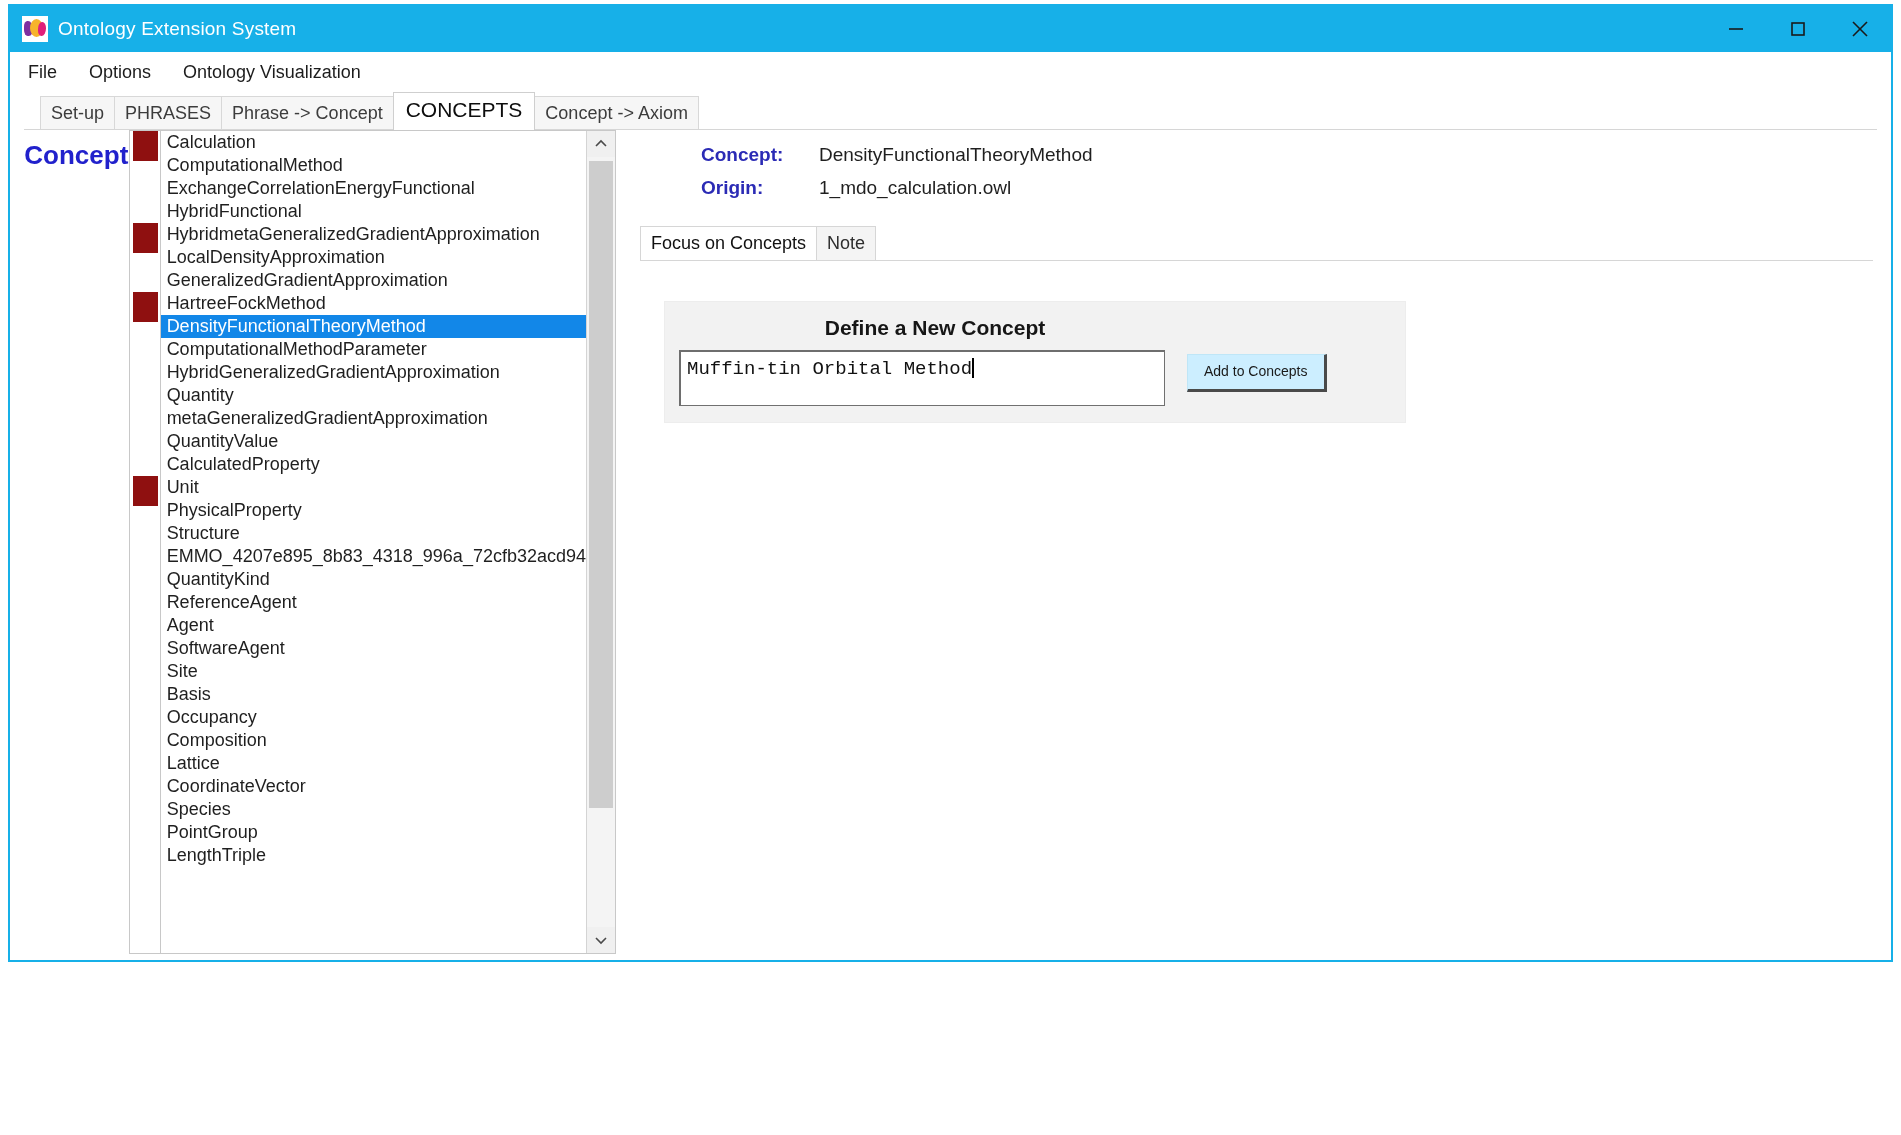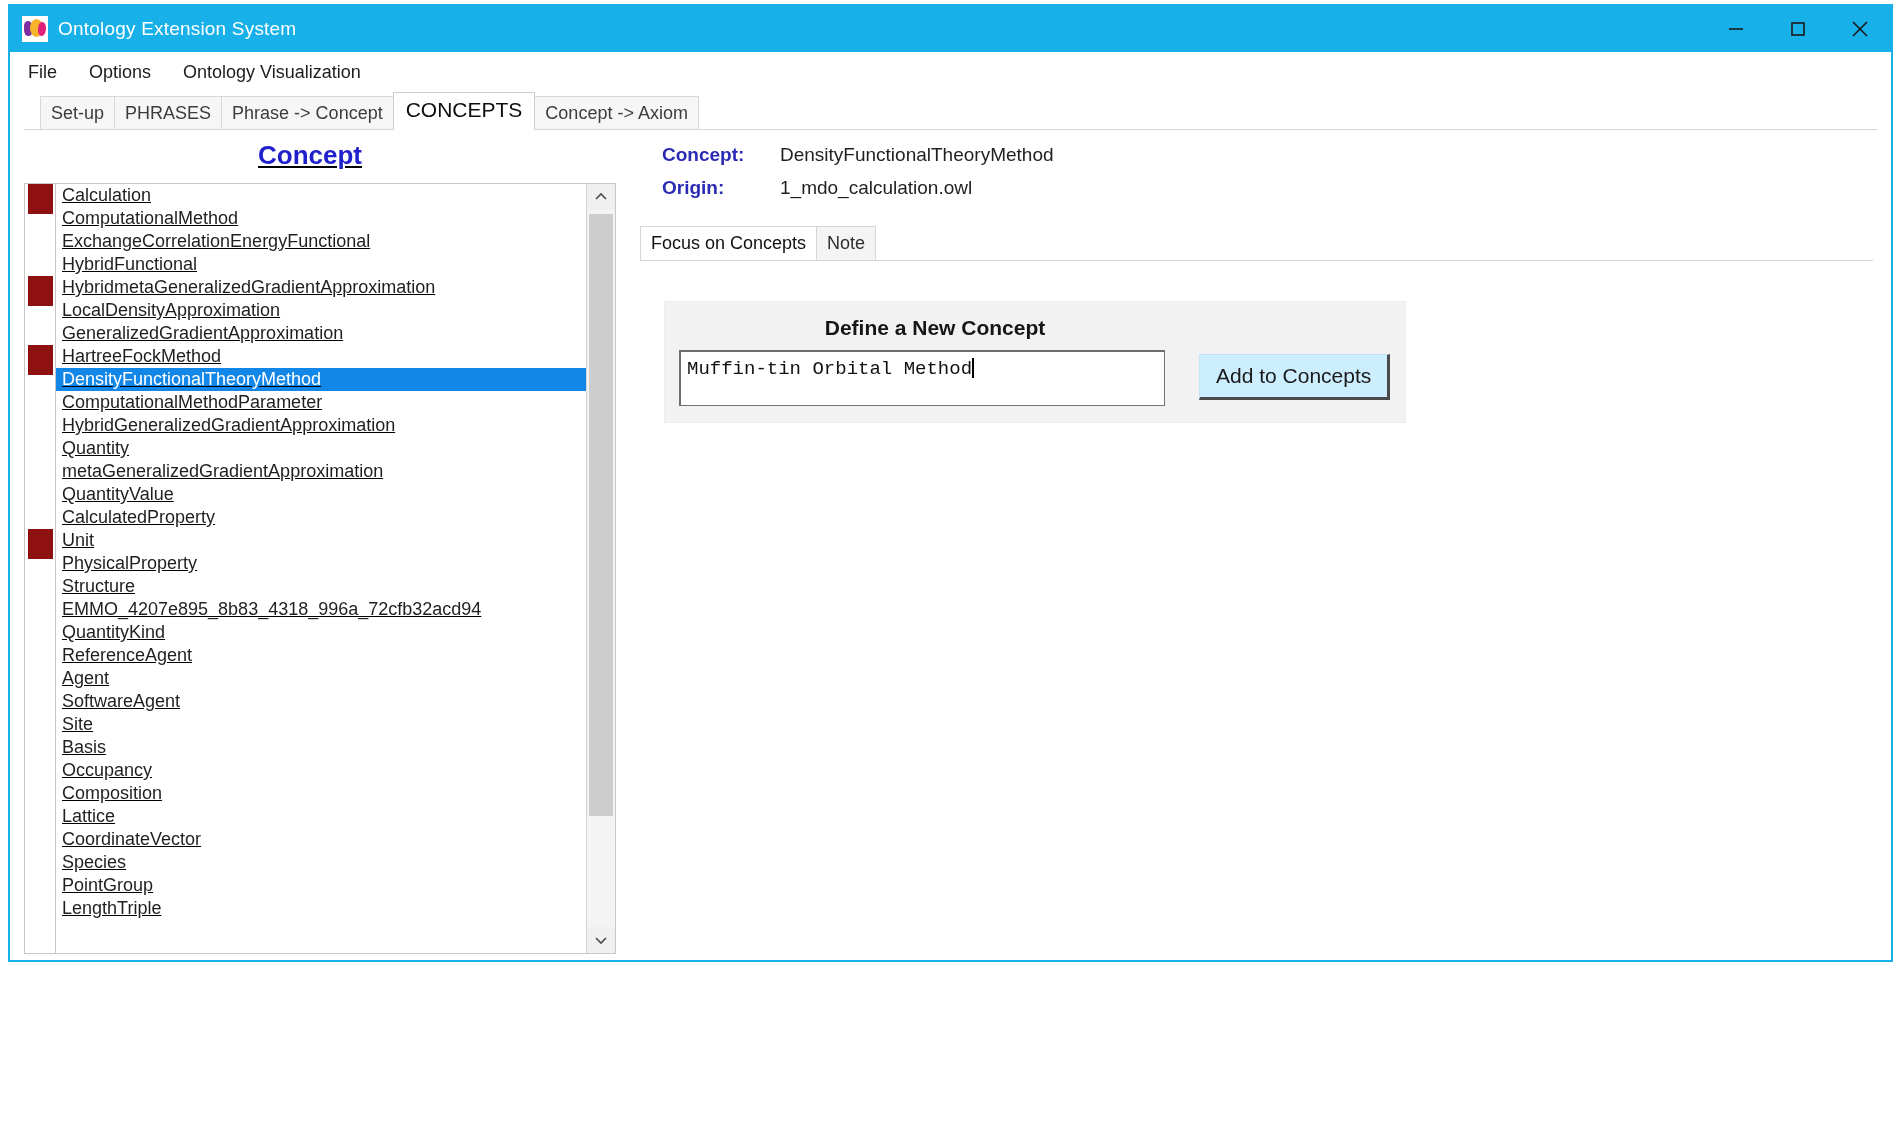--- a/index.html
+++ b/index.html
@@ -138,25 +138,24 @@
     display: flex;
     min-height: 0;
     background: #ffffff;
   }
 
   
   .leftpane {
     width: 606px;
     flex: 0 0 auto;
     display: flex;
-    flex-direction: column;
+    flex-direction: row;
     padding-left: 14px;
     box-sizing: border-box;
     background: #ffffff;
-    text-decoration: underline;
   }
   .concept-heading {
     text-align: center;
     font-size: 26px;
     font-weight: bold;
     color: #2121cc;
     padding: 10px 0 12px 0;
     width: 572px;
   }
   .list-wrap {
@@ -253,20 +252,21 @@
     display: flex;
     align-items: baseline;
     height: 33px;
   }
   .meta-label {
     width: 118px;
     flex: 0 0 auto;
     font-size: 19px;
     font-weight: bold;
     color: #2b2bb5;
+    margin-left: 39px;
   }
   .meta-value {
     font-size: 19px;
     color: #1f1f1f;
   }
 
   .inner-tabs {
     margin-top: 16px;
     display: flex;
     align-items: flex-end;
@@ -336,25 +336,25 @@
     overflow: hidden;
   }
   .caret {
     display: inline-block;
     width: 2px;
     height: 20px;
     background: #000000;
     vertical-align: -4px;
   }
   .add-btn {
-    margin-left: 34px;
+    margin-left: 22px;
     margin-top: 4px;
     background: #cceeff;
     color: #1a1a1a;
-    font-size: 21px;
+    font-size: 14px;
     padding: 8px 16px 9px 16px;
     border: 1px solid #bfe6f7;
     border-right: 3px solid #4a4a4a;
     border-bottom: 3px solid #4a4a4a;
     box-sizing: border-box;
     white-space: nowrap;
     line-height: 1.2;
   }
 </style>
 </head>

